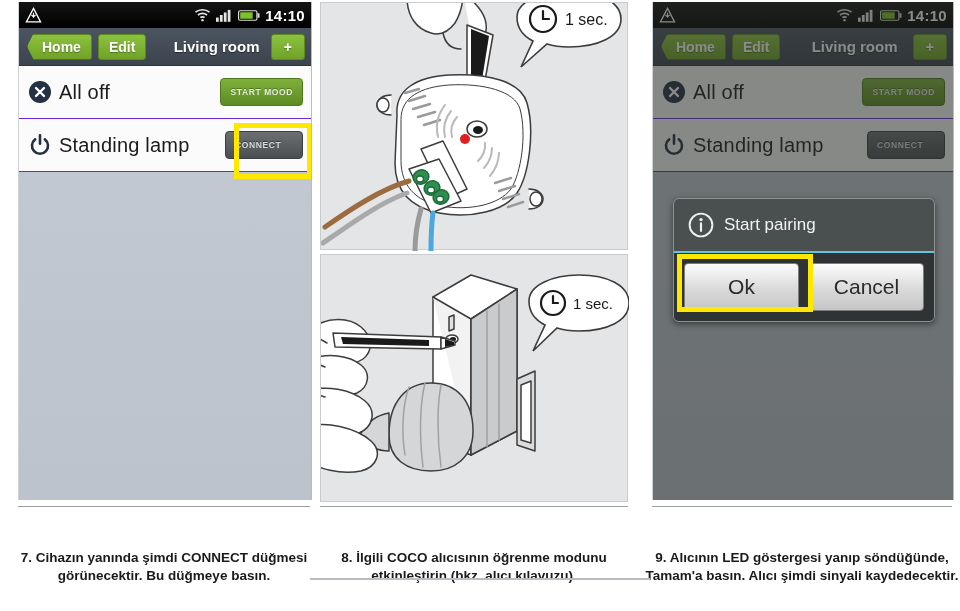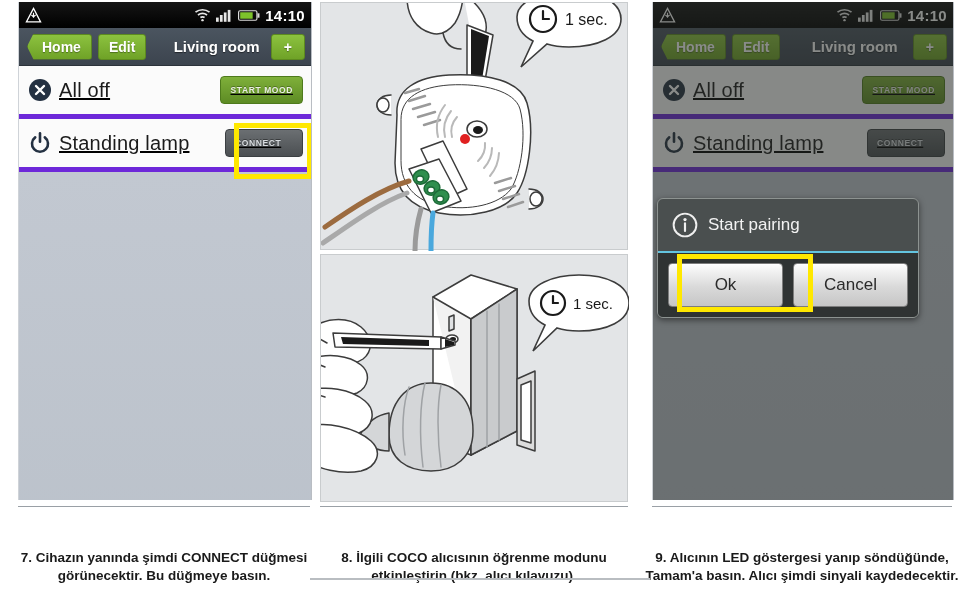--- a/index.html
+++ b/index.html
@@ -27,21 +27,21 @@
   .abtn{background:linear-gradient(#8cc23f,#6fa227);color:#fff;font-size:14px;font-weight:bold;
         padding:5px 10px;border-radius:3px;border:1px solid #5d8a1f;
         text-shadow:0 1px 1px rgba(0,0,0,.35);line-height:1;}
   .abtn.home{border-radius:3px 3px 3px 3px;position:relative;margin-left:2px;
              clip-path:polygon(0% 50%,10% 0%,100% 0%,100% 100%,10% 100%);padding-left:14px;}
   .abtn.plus{padding:5px 12px;font-size:14px;}
   .abtitle{flex:1;text-align:center;color:#fff;font-size:15px;font-weight:bold;
            text-shadow:0 1px 1px rgba(0,0,0,.5);margin-left:16px;}
 
   .row{height:53px;background:#fbfbfb;display:flex;align-items:center;
-       padding:4px 8px;box-sizing:border-box;border-bottom:5px solid #6d28d9;text-decoration:underline;}
+       padding:4px 8px;box-sizing:border-box;border-bottom:1px solid #6d28d9;}
   .row .ico{width:26px;height:26px;margin-right:6px;flex:0 0 auto;
             display:flex;align-items:center;justify-content:center;}
   .row .lbl{flex:1;font-size:20px;color:#1b1b1b;font-weight:400;letter-spacing:.2px;}
   .rowbtn{font-size:8.5px;font-weight:bold;letter-spacing:.6px;color:#e9eee2;
           padding:9px 9px;border-radius:4px;line-height:1;min-width:58px;}
   .rowbtn.mood{background:linear-gradient(#7fb03a,#5d8b24);border:1px solid #4e7a1c;
                text-shadow:0 -1px 0 rgba(0,0,0,.3);}
   .rowbtn.connect{background:linear-gradient(#6b6f72,#4b4f52);border:1px solid #3b3f42;
                   color:#d8dcdf;text-shadow:0 -1px 0 rgba(0,0,0,.4);}
   .filler{flex:1;background:linear-gradient(#c2c8d1,#b9c0c9);}
@@ -51,21 +51,21 @@
   
   .dim{position:absolute;left:0;top:0;right:0;bottom:0;background:rgba(40,44,40,.55);}
 
   
   .dialog{position:absolute;background:#4a4f4f;border:1px solid #8d9391;border-radius:6px;
           box-shadow:0 2px 6px rgba(0,0,0,.5);overflow:hidden;}
   .dlg-head{display:flex;align-items:center;gap:10px;padding:13px 14px;
             border-bottom:2px solid #63c4e0;}
   .dlg-title{color:#f2f2f2;font-size:17px;}
   .dlg-body{display:flex;gap:10px;padding:10px;background:#2f3333;}
-  .dlg-btn{flex:1;text-align:center;font-size:17px;color:#2b2b2b;padding:11px 0;
+  .dlg-btn{flex:1;text-align:center;font-size:21px;color:#2b2b2b;padding:11px 0;
            border-radius:4px;border:1px solid #7d7d7d;
            background:linear-gradient(#fdfdfd,#d9d9d9 55%,#c6c6c6);
            box-shadow:0 1px 0 rgba(255,255,255,.6) inset;}
 
   
   .illu{position:absolute;background:#e3e5e7;border:1px solid #c9ccce;box-sizing:border-box;}
 
   
   .caption{position:absolute;text-align:center;font-size:13.5px;font-weight:bold;
            color:#1a1a1a;line-height:1.30;margin-top:36px;}
@@ -350,21 +350,21 @@
           </svg>
         </span>
         <span class="lbl">Standing lamp</span>
         <span class="rowbtn connect">CONNECT</span>
       </div>
 
       <div class="filler" style="height:100%;"></div>
 
       <div class="dim"></div>
 
-      <div class="dialog" style="left:4px;top:196px;width:260px;">
+      <div class="dialog" style="left:20px;top:196px;width:260px;">
         <div class="dlg-head">
           <span>
             <svg width="26" height="26" viewBox="0 0 24 24">
               <circle cx="12" cy="12" r="10.5" fill="none" stroke="#efefef" stroke-width="1.8"></circle>
               <circle cx="12" cy="7" r="1.5" fill="#efefef"></circle>
               <path d="M12 10.5 v7" stroke="#efefef" stroke-width="2" stroke-linecap="round"></path>
             </svg>
           </span>
           <span class="dlg-title">Start pairing</span>
         </div>

